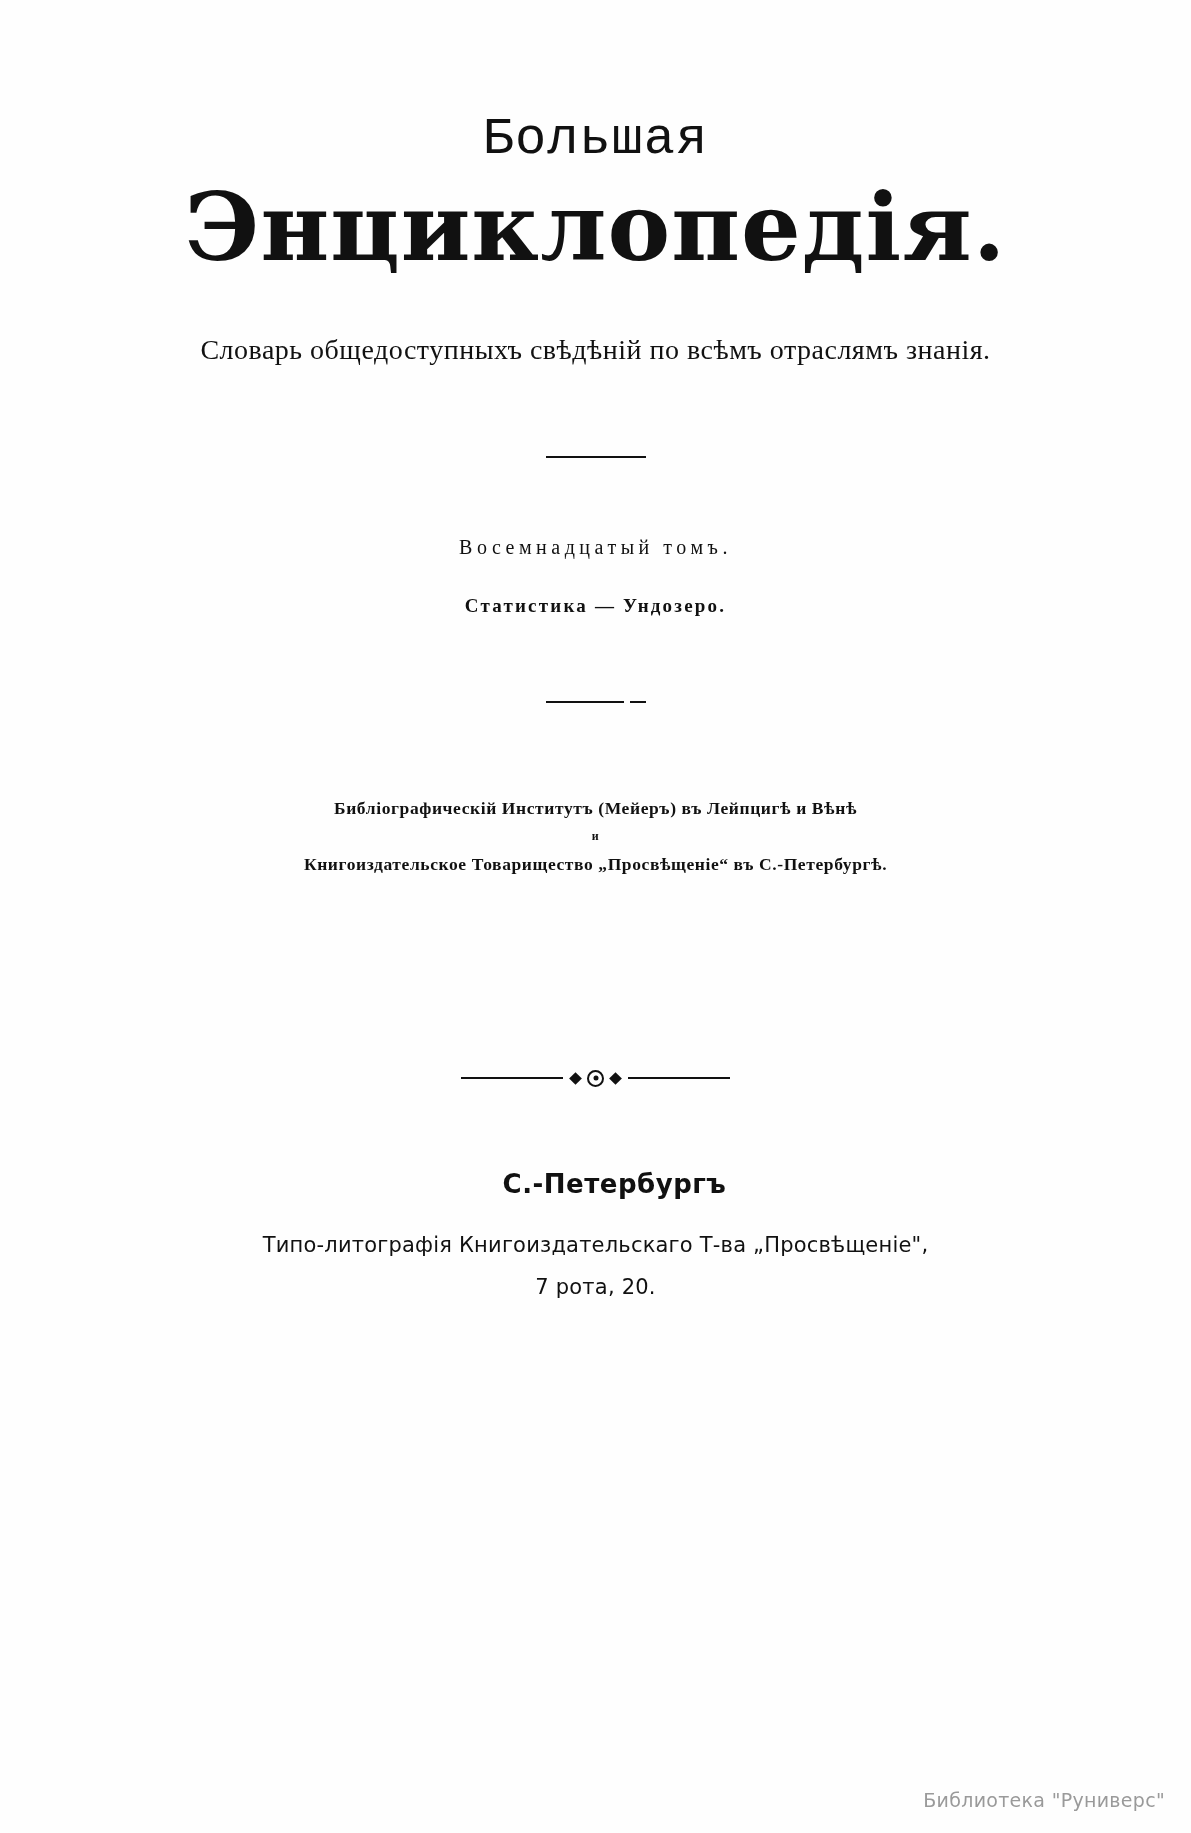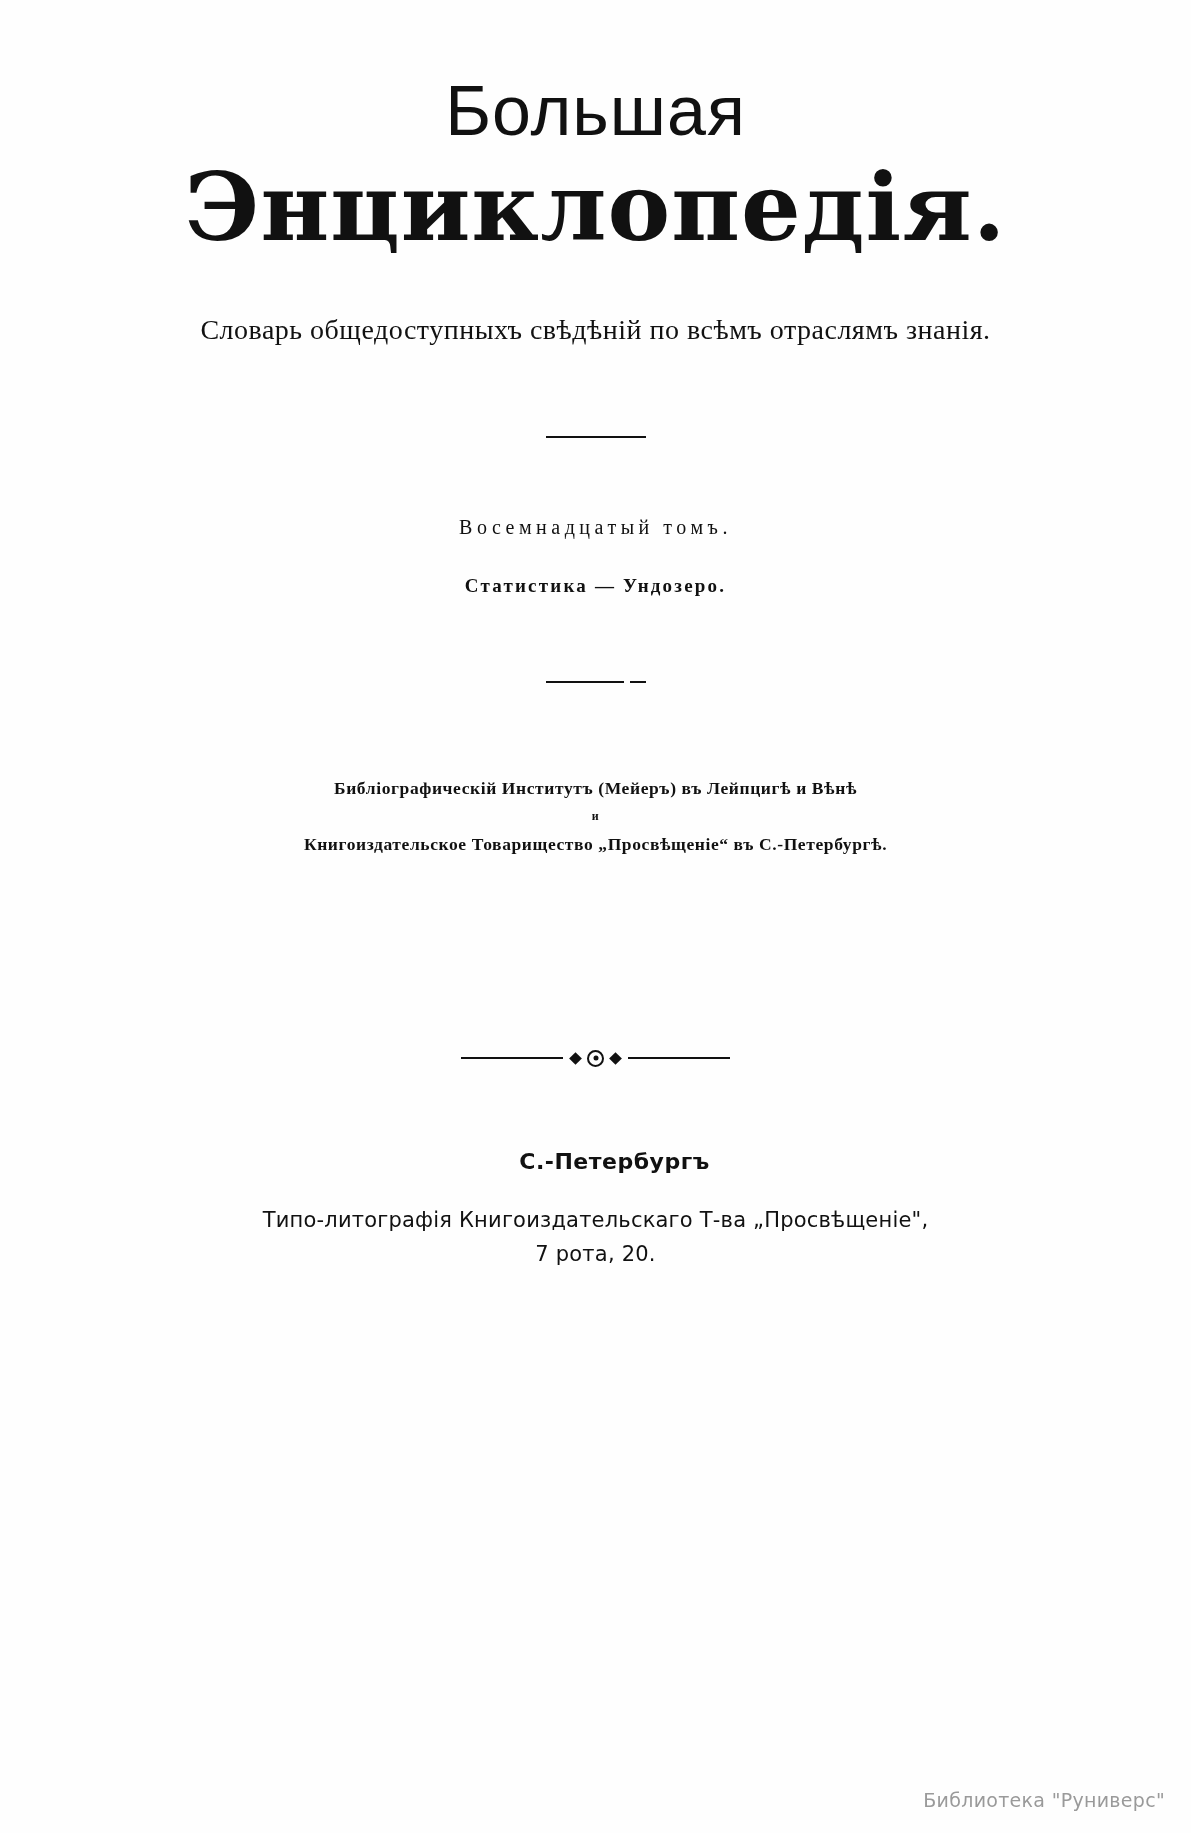--- a/index.html
+++ b/index.html
@@ -23,26 +23,26 @@
   .content {
     position: absolute;
     left: 0;
     right: 0;
     top: 0;
     text-align: center;
   }
 
   
   .title-line1 {
-    margin-top: 76px;
-    font-size: 70px;
+    margin-top: 114px;
+    font-size: 52px;
     line-height: 1.0;
     font-weight: 400;
     letter-spacing: 1px;
-    font-family: Liberation Sans, sans-serif;
+    font-family: Liberation Mono, monospace;
   }
   .title-line2 {
     margin-top: 14px;
     font-size: 94px;
     line-height: 1.0;
     font-weight: 700;
     letter-spacing: 1px;
     font-family: "DejaVu Serif", serif;
   }
 
@@ -161,34 +161,34 @@
     background: #111;
     border-radius: 50%;
     transform: translate(-50%, -50%);
   }
 
   
   .imprint {
     margin-top: 82px;
   }
   .city {
-    font-size: 22px;
+    font-size: 26px;
     font-weight: 700;
     letter-spacing: 0.5px;
     font-family: "DejaVu Sans", sans-serif;
     padding-left: 38px;
   }
   .printer {
     margin-top: 34px;
     font-size: 21px;
     letter-spacing: 0.2px;
     font-family: "DejaVu Sans", sans-serif;
   }
   .address {
-    margin-top: 10px;
+    margin-top: 18px;
     font-size: 21px;
     letter-spacing: 0.2px;
     font-family: "DejaVu Sans", sans-serif;
     text-align: center;
   }
 
   
   .watermark {
     position: absolute;
     right: 26px;

